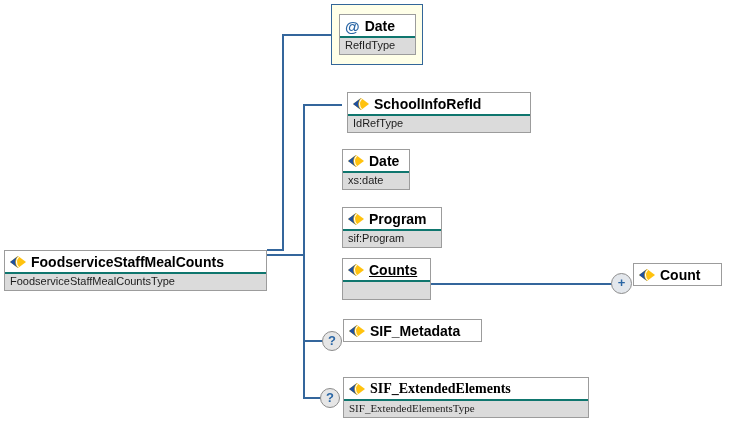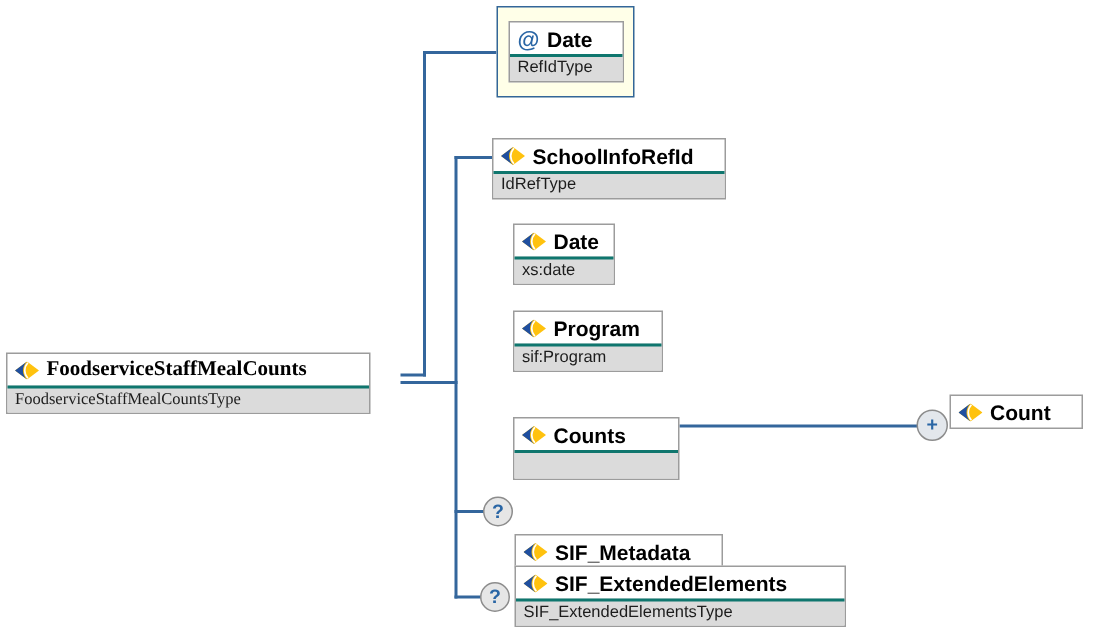--- a/index.html
+++ b/index.html
@@ -44,21 +44,21 @@
   <div class="line" style="left:282px;top:34px;width:2px;height:217px;"></div>
   <div class="line" style="left:282px;top:34px;width:49px;height:2px;"></div>
   <div class="line" style="left:267px;top:249px;width:17px;height:2px;"></div>
   <div class="line" style="left:267px;top:254px;width:38px;height:2px;"></div>
   <div class="line" style="left:303px;top:104px;width:2px;height:295px;"></div>
   <div class="line" style="left:303px;top:104px;width:39px;height:2px;"></div>
   <div class="line" style="left:303px;top:340px;width:20px;height:2px;"></div>
   <div class="line" style="left:303px;top:397px;width:18px;height:2px;"></div>
   <div class="line" style="left:431px;top:283px;width:181px;height:2px;"></div>
 
-  <div class="node" style="left:4px;top:235px;width:243px;font-family:Liberation Serif, serif;">
+  <div class="node" style="left:4px;top:250px;width:263px;">
     <div class="title">
       <span class="el-icon">
         <svg width="16" height="12" viewBox="0 0 16 12">
           <polygon points="8,0 16,6 8,12 0,6" fill="#FFC20E"></polygon>
           <path d="M8,0 L0,6 L8,12 C4.5,8.5 4.5,3.5 8,0 Z" fill="#1F4FA0"></path>
           <path d="M8.6,0.8 C5.8,3.8 5.8,8.2 8.6,11.2" stroke="#ffffff" stroke-width="1.1" fill="none"></path>
         </svg>
       </span>
       <span>FoodserviceStaffMealCounts</span>
     </div>
@@ -67,21 +67,21 @@
 
   <div class="attr-container" style="left:331px;top:4px;width:92px;height:61px;"></div>
   <div class="node" style="left:339px;top:14px;width:77px;">
     <div class="title">
       <span class="at-glyph">@</span>
       <span>Date</span>
     </div>
     <div class="subtitle">RefIdType</div>
   </div>
 
-  <div class="node" style="left:328px;top:92px;width:156px;">
+  <div class="node" style="left:347px;top:92px;width:184px;">
     <div class="title">
       <span class="el-icon">
         <svg width="16" height="12" viewBox="0 0 16 12">
           <polygon points="8,0 16,6 8,12 0,6" fill="#FFC20E"></polygon>
           <path d="M8,0 L0,6 L8,12 C4.5,8.5 4.5,3.5 8,0 Z" fill="#1F4FA0"></path>
           <path d="M8.6,0.8 C5.8,3.8 5.8,8.2 8.6,11.2" stroke="#ffffff" stroke-width="1.1" fill="none"></path>
         </svg>
       </span>
       <span>SchoolInfoRefId</span>
     </div>
@@ -109,52 +109,52 @@
           <polygon points="8,0 16,6 8,12 0,6" fill="#FFC20E"></polygon>
           <path d="M8,0 L0,6 L8,12 C4.5,8.5 4.5,3.5 8,0 Z" fill="#1F4FA0"></path>
           <path d="M8.6,0.8 C5.8,3.8 5.8,8.2 8.6,11.2" stroke="#ffffff" stroke-width="1.1" fill="none"></path>
         </svg>
       </span>
       <span>Date</span>
     </div>
     <div class="subtitle">xs:date</div>
   </div>
 
-  <div class="node" style="left:342px;top:278px;width:111px;">
+  <div class="node" style="left:342px;top:258px;width:89px;text-decoration:underline;">
     <div class="title">
       <span class="el-icon">
         <svg width="16" height="12" viewBox="0 0 16 12">
           <polygon points="8,0 16,6 8,12 0,6" fill="#FFC20E"></polygon>
           <path d="M8,0 L0,6 L8,12 C4.5,8.5 4.5,3.5 8,0 Z" fill="#1F4FA0"></path>
           <path d="M8.6,0.8 C5.8,3.8 5.8,8.2 8.6,11.2" stroke="#ffffff" stroke-width="1.1" fill="none"></path>
         </svg>
       </span>
       <span>Counts</span>
     </div>
     <div class="subtitle" style="min-height:14px;"></div>
   </div>
 
   <div class="circle" style="left:322px;top:331px;">?</div>
 
-  <div class="node" style="left:343px;top:319px;width:139px;margin-top:37px;">
+  <div class="node" style="left:343px;top:319px;width:139px;">
     <div class="title">
       <span class="el-icon">
         <svg width="16" height="12" viewBox="0 0 16 12">
           <polygon points="8,0 16,6 8,12 0,6" fill="#FFC20E"></polygon>
           <path d="M8,0 L0,6 L8,12 C4.5,8.5 4.5,3.5 8,0 Z" fill="#1F4FA0"></path>
           <path d="M8.6,0.8 C5.8,3.8 5.8,8.2 8.6,11.2" stroke="#ffffff" stroke-width="1.1" fill="none"></path>
         </svg>
       </span>
       <span>SIF_Metadata</span>
     </div>
   </div>
 
   <div class="circle" style="left:320px;top:388px;">?</div>
 
-  <div class="node" style="left:343px;top:377px;width:221px;">
+  <div class="node" style="left:343px;top:377px;width:246px;font-family:Liberation Serif, serif;">
     <div class="title">
       <span class="el-icon">
         <svg width="16" height="12" viewBox="0 0 16 12">
           <polygon points="8,0 16,6 8,12 0,6" fill="#FFC20E"></polygon>
           <path d="M8,0 L0,6 L8,12 C4.5,8.5 4.5,3.5 8,0 Z" fill="#1F4FA0"></path>
           <path d="M8.6,0.8 C5.8,3.8 5.8,8.2 8.6,11.2" stroke="#ffffff" stroke-width="1.1" fill="none"></path>
         </svg>
       </span>
       <span>SIF_ExtendedElements</span>
     </div>

